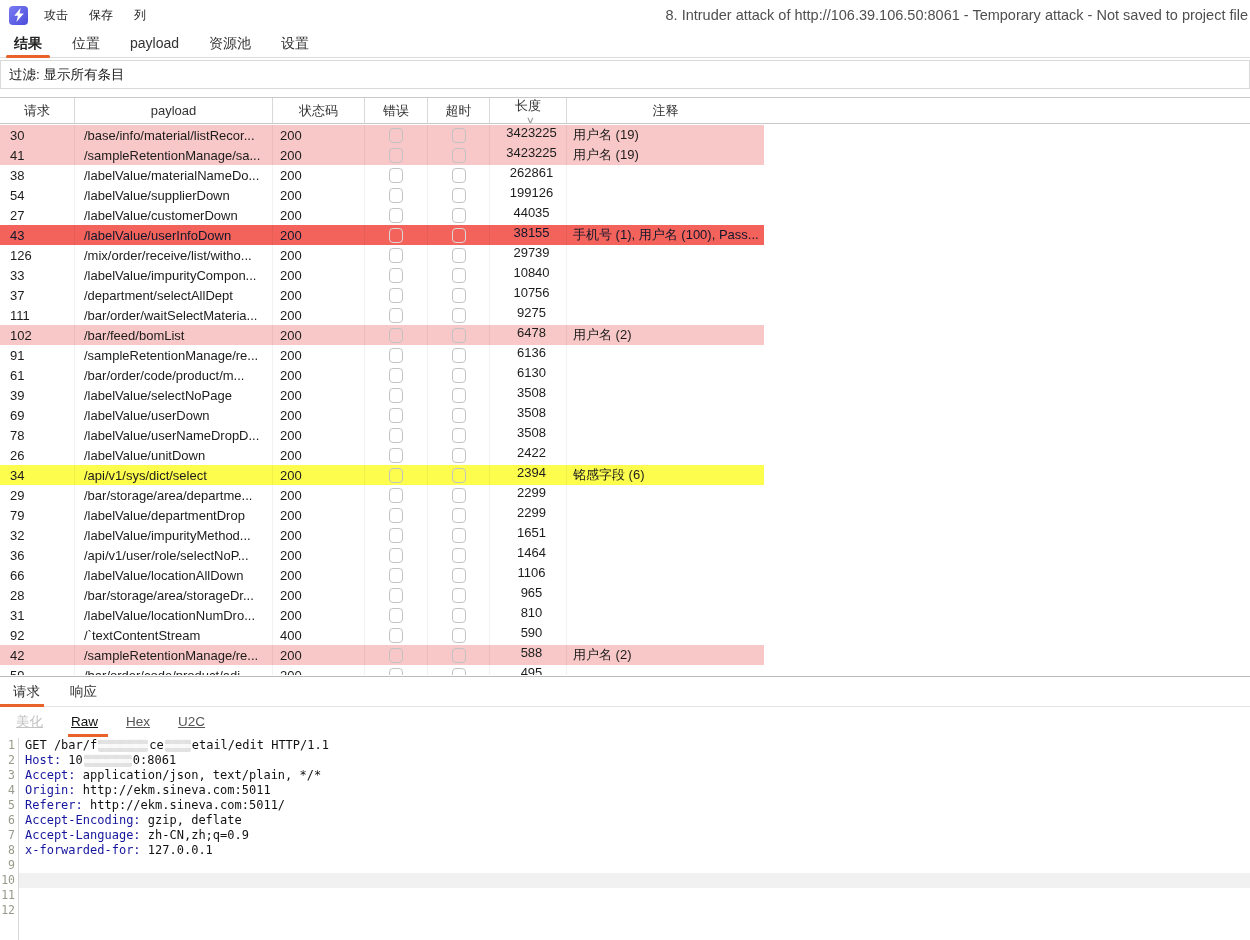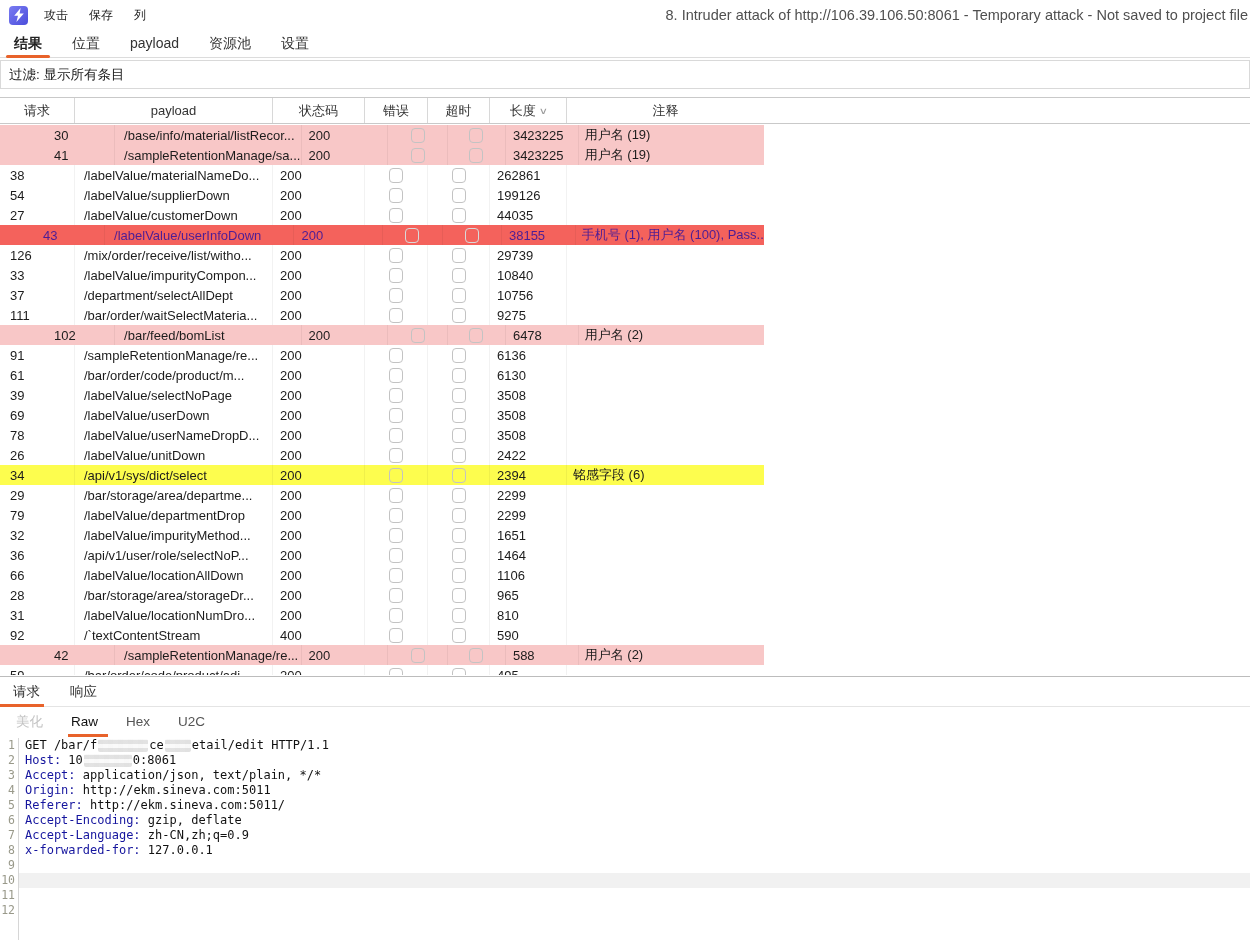--- a/index.html
+++ b/index.html
@@ -29,45 +29,45 @@
   
   .thead { position:absolute; top:97px; left:0; right:0; height:27px; border-top:1px solid #c9c9c9;
            border-bottom:1px solid #c9c9c9; background:#fff; }
   .thead-inner { display:flex; width:764px; height:100%; }
   .th { display:flex; align-items:center; justify-content:center; font-size:13px; color:#333;
         border-right:1px solid #d8d8d8; height:100%; white-space:nowrap; }
   .sort-ind { color:#9a9a9a; font-size:9px; margin-left:4px; transform:scaleX(1.4); }
 
   .tbody { position:absolute; top:125px; left:0; width:764px; height:550px; overflow:hidden; }
   .trow { display:flex; width:764px; height:20px; font-size:13px; color:#1c1c1c; background:#fff; }
-  .trow.hl-pink   { background:#f8c7c7;padding-left:44px; }
+  .trow.hl-pink   { background:#f8c7c7; }
   .trow.hl-yellow { background:#fdfd4e; }
-  .trow.hl-sel    { background:#f4625c; color:#4c1d95;padding-left:33px; }
+  .trow.hl-sel    { background:#f4625c; color:#0f172a; }
   .c { display:flex; align-items:center; height:100%; border-right:1px solid rgba(0,0,0,0.05);
        overflow:hidden; white-space:nowrap; }
   .w-req     { width:75px;  padding-left:10px; }
   .w-payload { width:198px; padding-left:9px; }
   .w-status  { width:92px;  padding-left:7px; }
   .w-error   { width:63px;  justify-content:center;text-align:center; }
   .w-timeout { width:62px;  justify-content:center; }
-  .w-length  { width:77px;  padding-left:7px; }
+  .w-length  { width:77px;  padding-left:7px;flex-direction:column; }
   .w-comment { width:197px; padding-left:6px; border-right:none; }
   .cb { width:14px; height:15px; border:1.5px solid #c3c3c3; border-radius:4px; background:transparent; }
   .trow.hl-sel .cb { border-color:#d9d9d9; }
 
   
   .panel-divider { position:absolute; top:676px; left:0; right:0; height:1px; background:#bcbcbc; }
 
   
   .msg-tabs { position:absolute; top:680px; left:0; right:0; height:27px; display:flex; align-items:center; padding-left:13px; border-bottom:1px solid #e4e4e4; }
   .msg-tab { position:relative; font-size:13.5px; color:#333; margin-right:30px; height:27px; line-height:24px; white-space:nowrap; }
   .msg-tab.active::after { content:""; position:absolute; left:-13px; right:-4px; bottom:0; height:3px; background:#e8622a; }
 
   .view-tabs { position:absolute; top:708px; left:0; right:0; height:29px; display:flex; align-items:center; padding-left:16px; }
-  .vtab { position:relative; font-size:13.5px; color:#555; margin-right:28px; height:29px; line-height:27px; white-space:nowrap; }
+  .vtab { position:relative; font-size:13.5px; color:#555; margin-right:28px; height:29px; line-height:27px; white-space:nowrap;text-decoration:underline; }
   .vtab.disabled { color:#c3c3c3; }
   .vtab.active { color:#111; }
   .vtab.active::after { content:""; position:absolute; left:-3px; right:-10px; bottom:0; height:3px; background:#e8622a; }
 
   
   .editor { position:absolute; top:738px; left:0; right:0; bottom:0; display:flex;
             font-family:"DejaVu Sans Mono","Liberation Mono",monospace; font-size:12px; }
   .gutter { width:19px; border-right:1px solid #d6d6d6; display:flex; flex-direction:column; align-items:flex-end; padding-right:3px; }
   .gutter .ln { height:15px; line-height:15px; color:#99998a; font-size:11.5px; }
   .codecol { flex:1; display:flex; flex-direction:column; }

